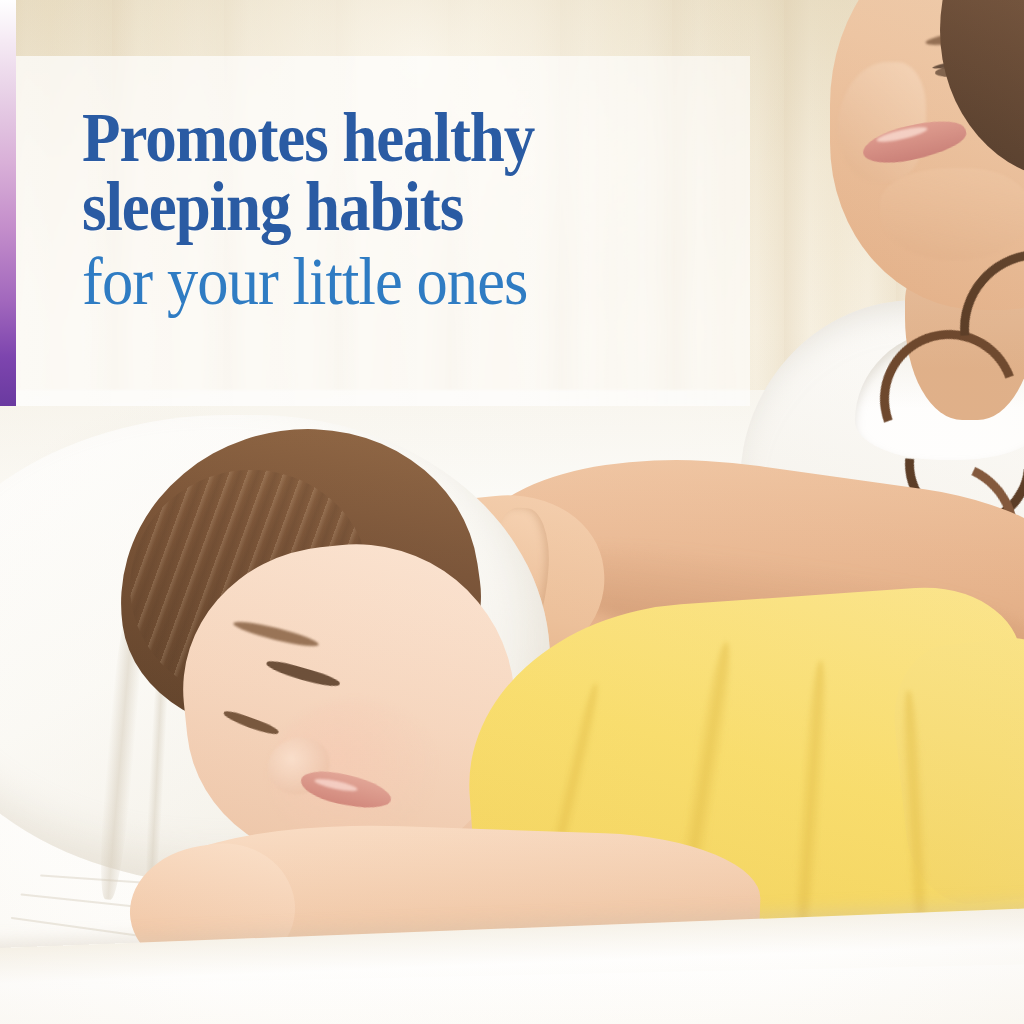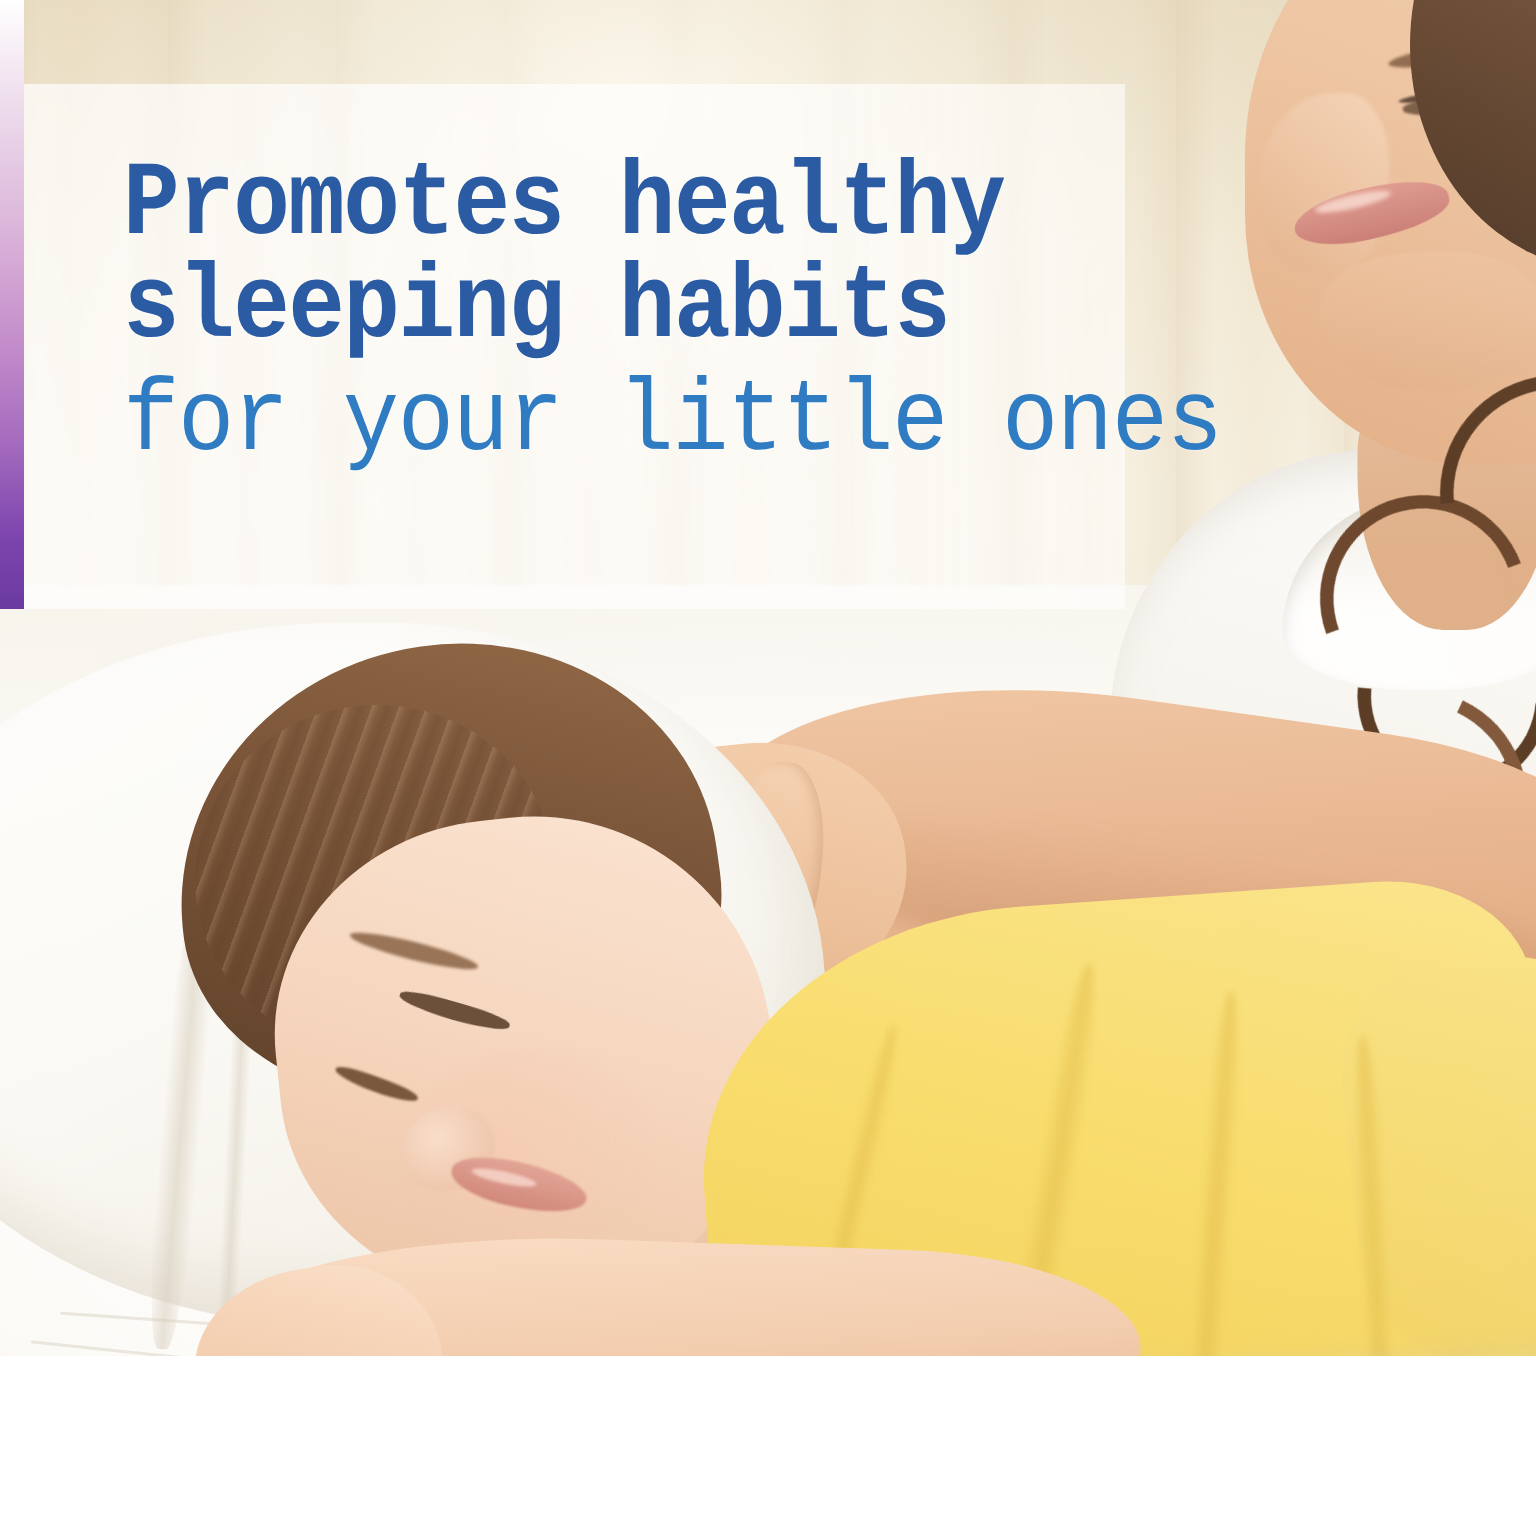--- a/index.html
+++ b/index.html
@@ -3,23 +3,23 @@
 <meta charset="utf-8">
 <style>
   html, body {
     margin: 0;
     padding: 0;
     background: #ffffff;
   }
   #canvas {
     position: relative;
     width: 1024px;
-    height: 904px;
+    height: 1024px;
     overflow: hidden;
-    font-family: Liberation Mono, monospace;
+    font-family: Liberation Serif, serif;
     background: #f3efe6;
   }
 
   
   .photo {
     position: absolute;
     inset: 0;
     overflow: hidden;
   }
 

